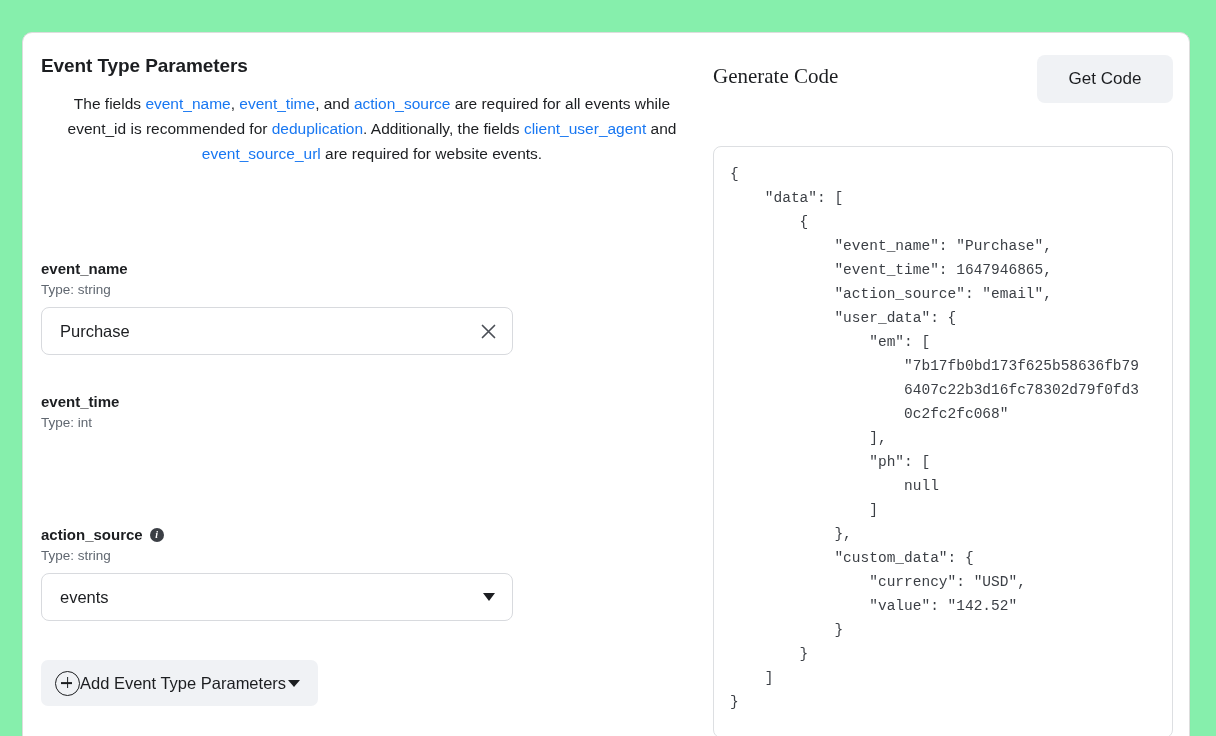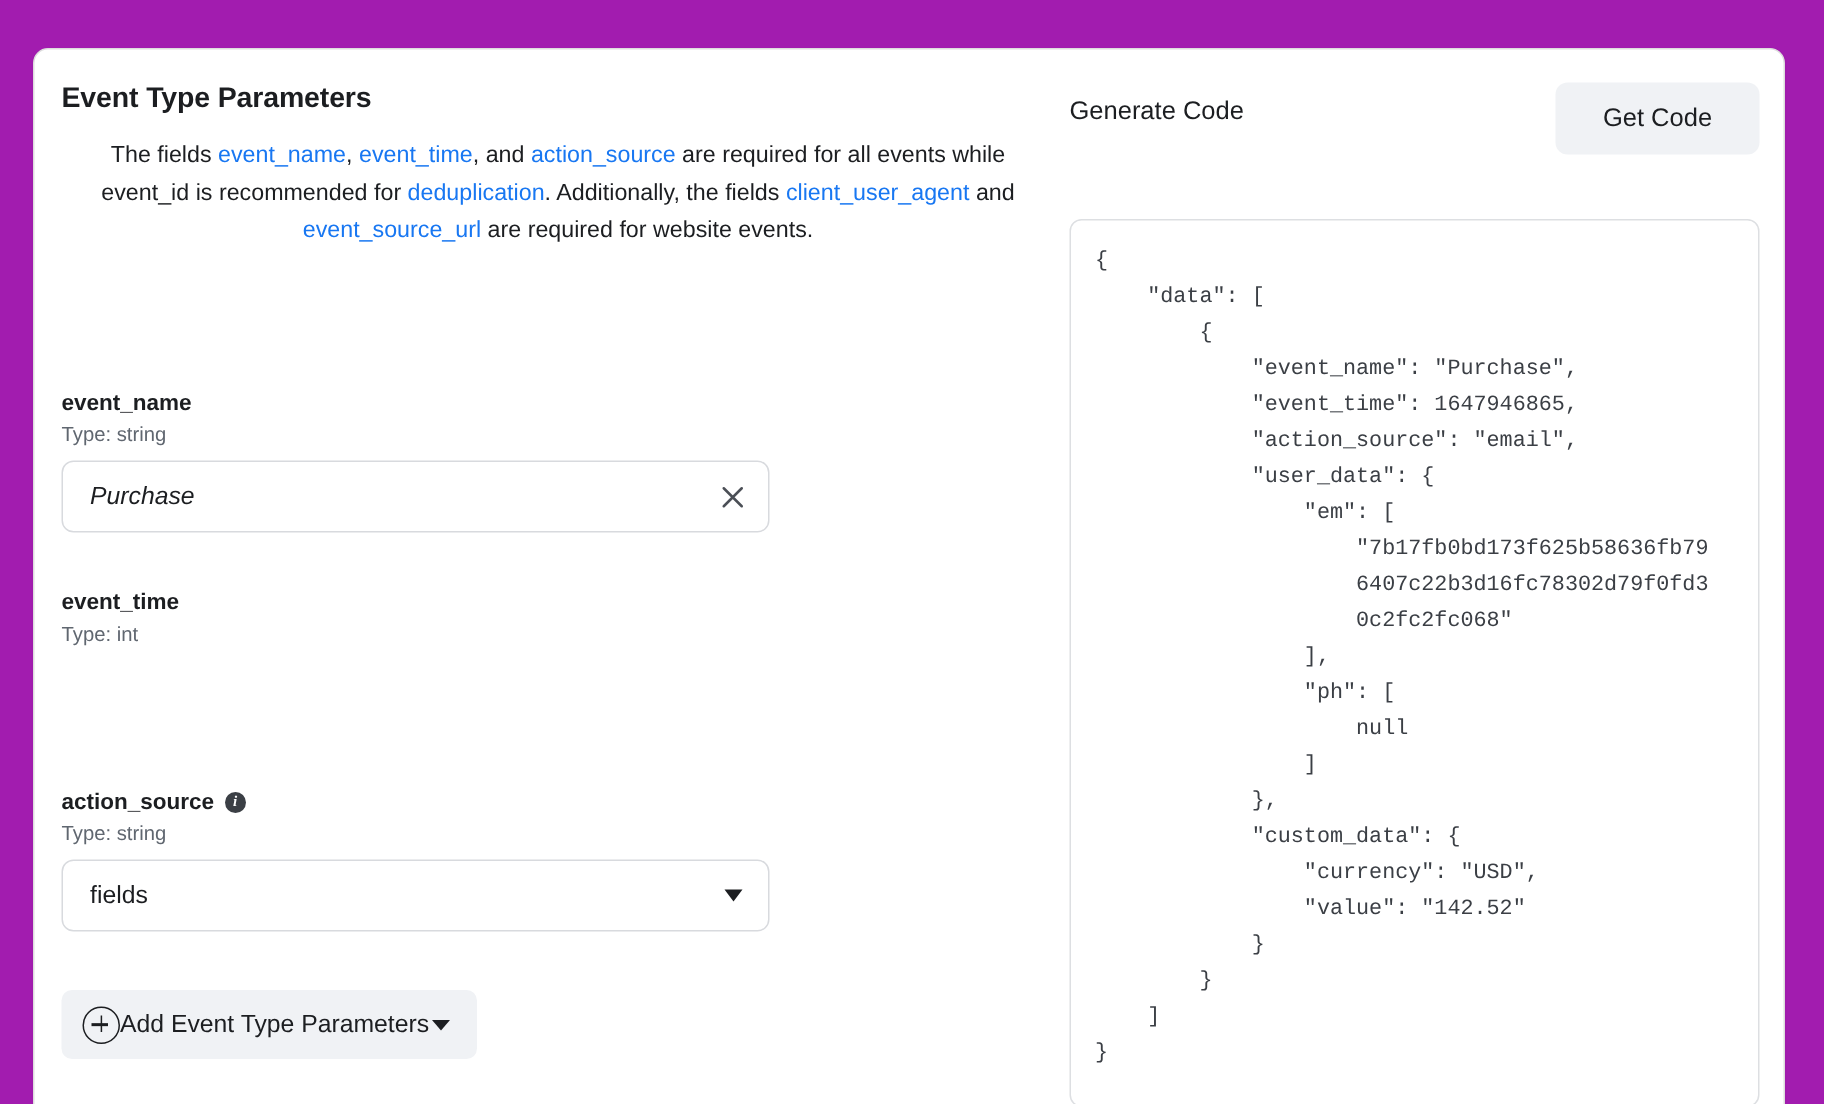--- a/index.html
+++ b/index.html
@@ -7,21 +7,21 @@
     margin: 0; padding: 0;
     width: 1216px; height: 736px;
     background: #ffffff;
     font-family: "Liberation Sans", sans-serif;
     -webkit-font-smoothing: antialiased;
   }
   .page {
     position: relative;
     width: 1216px; height: 736px;
     overflow: hidden;
-    background: #a21caf;
+    background: #86efac;
   }
 
   
   .card {
     position: absolute;
     left: 22px; top: 32px;
     width: 1168px;
     height: 760px;           
     background: #ffffff;
     border: 1px solid #dddddd;
@@ -103,21 +103,20 @@
     width: 472px;
     height: 48px;
     border: 1px solid #d8dade;
     border-radius: 8px;
     background: #ffffff;
     font-size: 16.5px;
     color: #1c1e21;
     font-family: "Liberation Sans", sans-serif;
     padding: 0 44px 0 18px;
     outline: none;
-    font-style: italic;
   }
   .text-input::placeholder { color: #8d949e; }
 
   .clear-btn {
     position: absolute;
     right: 14px; top: 50%;
     transform: translateY(-50%);
     width: 22px; height: 22px;
     border: 0; background: transparent;
     padding: 0; cursor: pointer;
@@ -204,22 +203,23 @@
   }
 
   .gen-row {
     position: relative;
     height: 48px;
     width: 478px;
   }
   .gen-label {
     position: absolute;
     left: 0; top: 9px;
-    font-size: 17px;
-    color: #1c1e21;
+    font-size: 21px;
+    color: #1c1e21;
+    font-family: Liberation Serif, serif;
   }
   .get-code-btn {
     position: absolute;
     right: 18px; top: 0;
     width: 136px; height: 48px;
     background: #f0f2f5;
     border: 0;
     border-radius: 8px;
     font-size: 17px;
     color: #1c1e21;
@@ -283,21 +283,21 @@
     </div>
 
     <div class="field" style="top:492px;">
       <div class="field-label">
         <span>action_source</span>
         <span class="info-icon">i</span>
       </div>
       <div class="field-type">Type: string</div>
       <div class="select-wrap">
         <div class="select-box">
-          <span>fields</span>
+          <span>events</span>
         </div>
         <span class="caret"></span>
       </div>
     </div>
 
     <button class="add-btn" style="top:627px;">
       <span class="plus-circle"></span>
       <span class="add-label">Add Event Type Parameters</span>
       <span class="caret-small"></span>
     </button>

